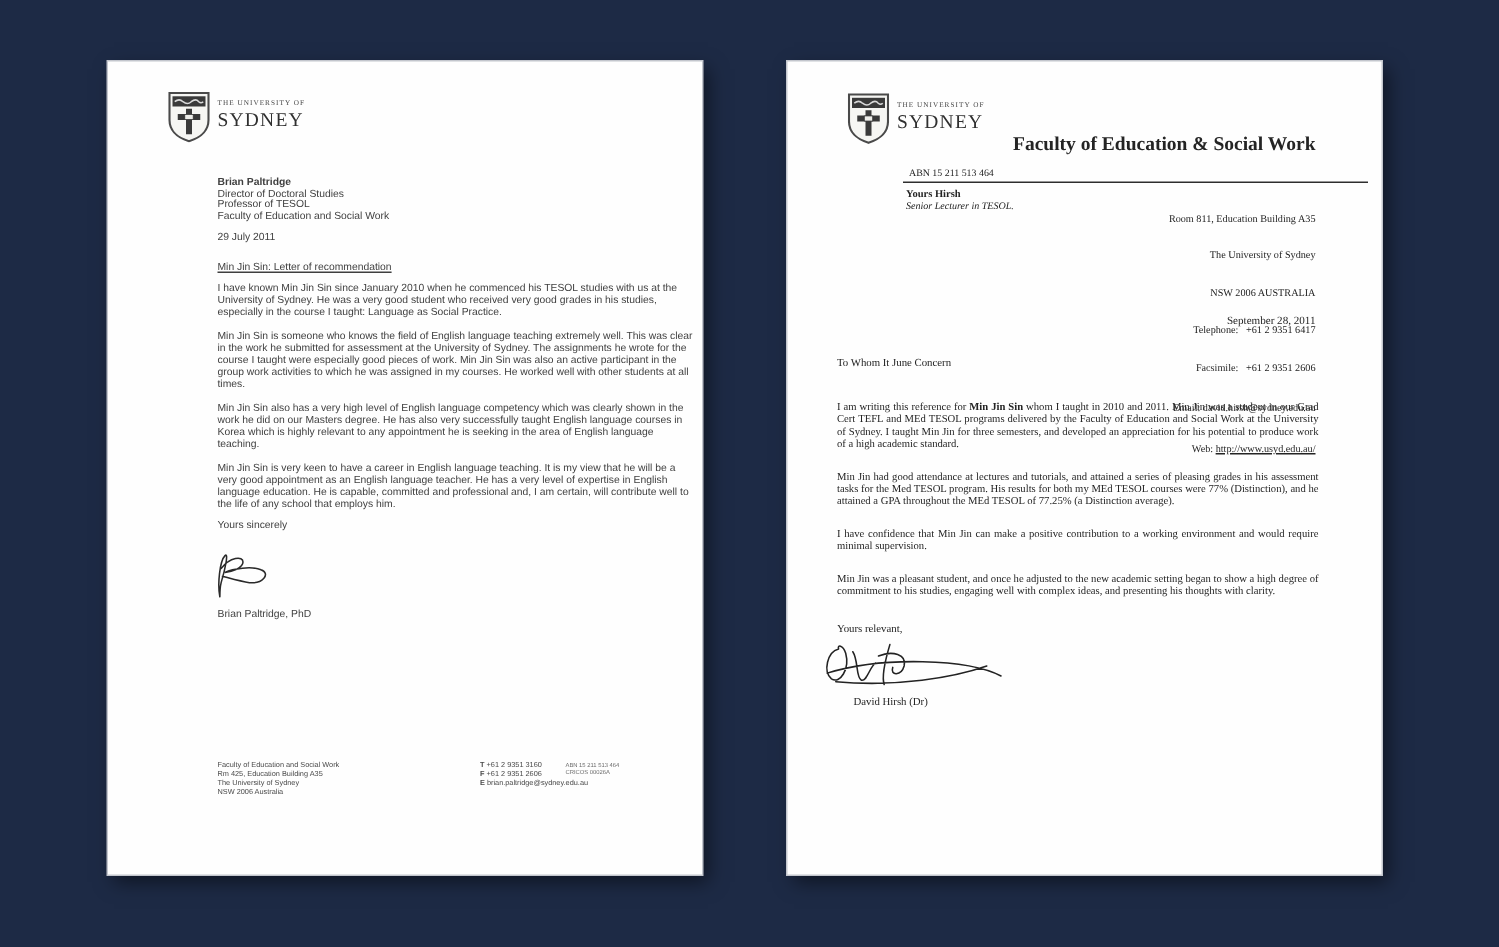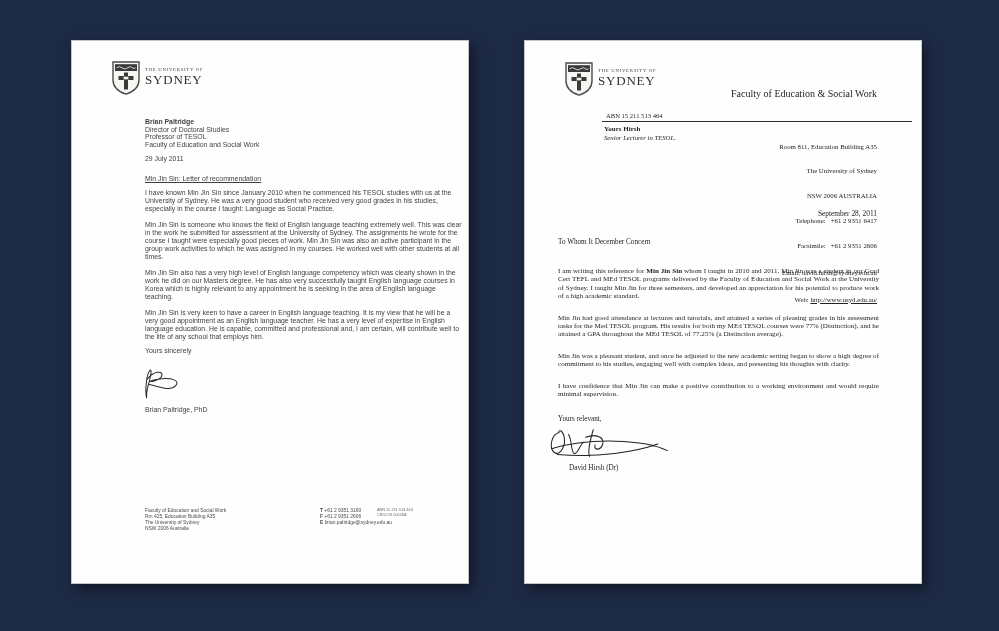--- a/index.html
+++ b/index.html
@@ -26,21 +26,21 @@
   .l-body p{margin:0 0 8px 0;}
   .l-closing{left:73px;top:306px;font-size:6.9px;}
   .l-sig{left:64px;top:326px;}
   .l-signatory{left:73px;top:365px;font-size:6.9px;}
   .l-footer{left:0;top:467px;width:396px;font-size:4.9px;line-height:6px;color:#4a4a4a;}
   .f-col1{position:absolute;left:73px;top:0;}
   .f-col2{position:absolute;left:248px;top:0;}
   .f-col2 b{font-weight:bold;}
   .f-col3{position:absolute;left:305px;top:0;width:44px;font-size:3.9px;line-height:4.8px;color:#6a6a6a;}
   
-  .r-faculty{right:44px;top:47px;font-weight:normal;font-size:10px;padding-left:44px;}
+  .r-faculty{right:44px;top:47px;font-weight:bold;font-size:13px;padding-left:44px;}
   .r-abn{left:81px;top:71px;font-size:6.6px;}
   .r-rule{left:77px;top:80px;width:310px;height:1px;background:#2e2e2e;}
   .r-name{left:79px;top:84px;font-weight:bold;font-size:7px;}
   .r-title{left:79px;top:93px;font-style:italic;font-size:6.7px;}
   .r-contact{right:44px;top:85px;text-align:right;font-size:6.8px;line-height:8.3px;white-space:pre;}
   .r-contact .gap{margin-top:2px;}
   .r-contact .url{text-decoration:underline;}
   .r-date{right:44px;top:168px;font-size:7.4px;}
   .r-salutation{left:33px;top:197px;font-size:7.2px;}
   .r-body{left:33px;top:226px;width:321px;font-size:7.1px;line-height:8.4px;text-align:justify;}
@@ -141,27 +141,27 @@
     <div>Room 811, Education Building A35</div>
     <div>The University of Sydney</div>
     <div>NSW 2006 AUSTRALIA</div>
     <div>Telephone:   +61 2 9351 6417</div>
     <div>Facsimile:   +61 2 9351 2606</div>
     <div class="gap">Email: david.hirsh@sydney.edu.au</div>
     <div class="gap"><span>Web: </span><span class="url">http://www.usyd.edu.au/</span></div>
   </div>
 
   <div class="abs r-date">September 28, 2011</div>
-  <div class="abs r-salutation">To Whom It December Concern</div>
+  <div class="abs r-salutation">To Whom It June Concern</div>
 
   <div class="abs r-body">
     <p><span>I am writing this reference for </span><span class="b">Min Jin Sin</span><span> whom I taught in 2010 and 2011. Min Jin was a student in our Grad Cert TEFL and MEd TESOL programs delivered by the Faculty of Education and Social Work at the University of Sydney. I taught Min Jin for three semesters, and developed an appreciation for his potential to produce work of a high academic standard.</span></p>
     <p>Min Jin had good attendance at lectures and tutorials, and attained a series of pleasing grades in his assessment tasks for the Med TESOL program. His results for both my MEd TESOL courses were 77% (Distinction), and he attained a GPA throughout the MEd TESOL of 77.25% (a Distinction average).</p>
+    <p>I have confidence that Min Jin can make a positive contribution to a working environment and would require minimal supervision.</p>
     <p>Min Jin was a pleasant student, and once he adjusted to the new academic setting began to show a high degree of commitment to his studies, engaging well with complex ideas, and presenting his thoughts with clarity.</p>
-    <p>I have confidence that Min Jin can make a positive contribution to a working environment and would require minimal supervision.</p>
   </div>
 
   <div class="abs r-closing">Yours relevant,</div>
 
   <svg class="abs r-sig" width="148" height="38" viewBox="0 0 150 40">
     <path d="M14,8 C6,10 3,24 9,29 C15,33 22,22 19,11 C17,5 13,5 14,8 M24,10 C28,16 26,28 30,30 C34,31 36,20 40,18 M50,5 C47,15 44,27 46,33 M42,13 C52,9 62,12 60,20 C58,27 50,27 52,21 M6,25 C45,13 105,15 128,27 M12,31 C55,35 95,28 118,20" fill="none" stroke="#232323" stroke-width="1.1" stroke-linecap="round"></path>
   </svg>
 
   <div class="abs r-signatory">David Hirsh (Dr)</div>
 </div>

